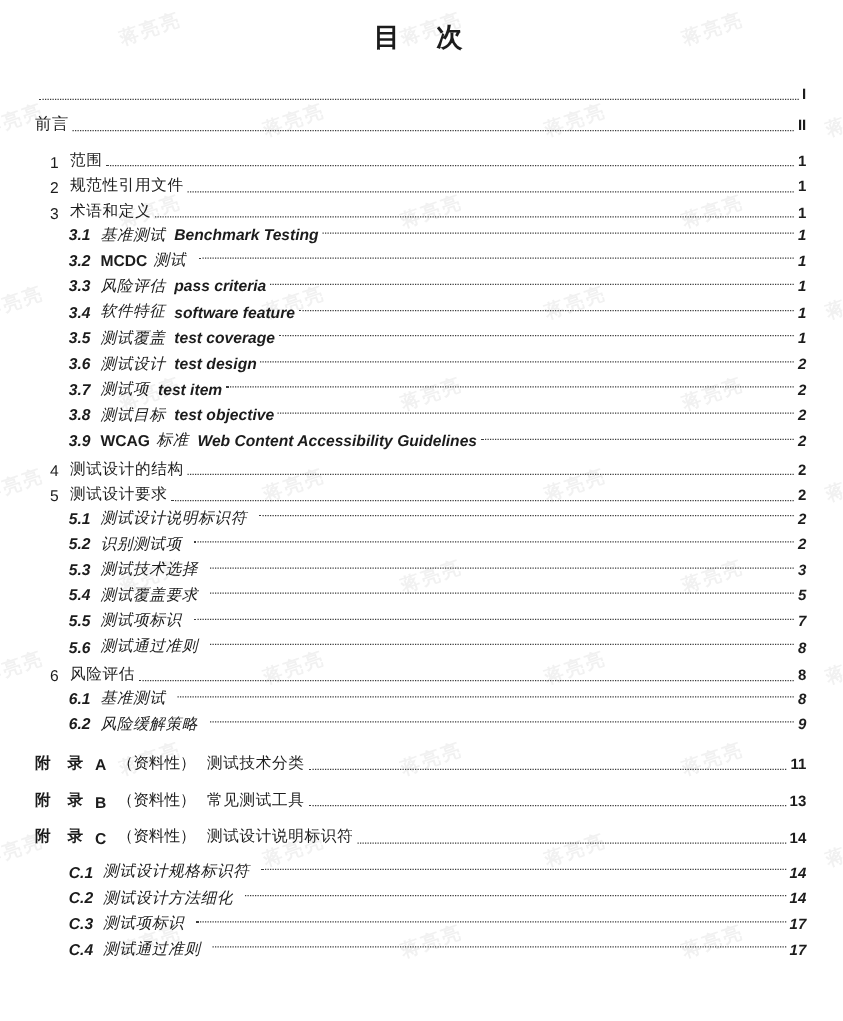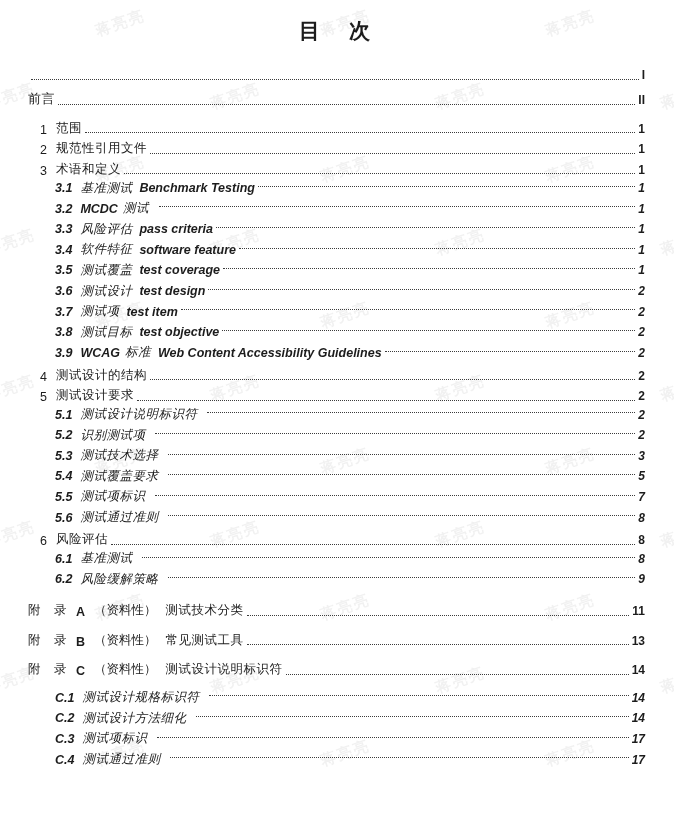--- a/index.html
+++ b/index.html
@@ -54,25 +54,25 @@
     font-size:12px;
     line-height:16px;
   }
   .row.sub .pagenum{font-style:italic;}
   
   .c-num{margin-left:12px;margin-right:9px;font-weight:400;}
   .c-label{letter-spacing:0.5px;text-align:right;}
   
   .row.sub{padding-left:27px;align-items:center;}
   .s-num{font-weight:bold;font-style:italic;margin-right:8px;}
-  .s-bold{font-weight:bold;font-style:italic;margin-right:5px;}
+  .s-bold{font-weight:bold;margin-right:5px;}
   .s-label{font-style:italic;margin-right:7px;letter-spacing:0.5px;}
   .s-en{font-weight:bold;font-style:italic;}
   
-  .a-prefix{letter-spacing:0.5px;margin-right:9px;}
+  .a-prefix{letter-spacing:0.5px;margin-right:9px;font-weight:bold;}
   .a-letter{font-weight:bold;margin-right:9px;}
   .a-note{margin-right:9px;}
   .a-label{letter-spacing:0.5px;}
   .f-label{letter-spacing:0.5px;}
 </style>
 </head>
 <body>
 
 <div class="page">
   <div class="wm-layer">

